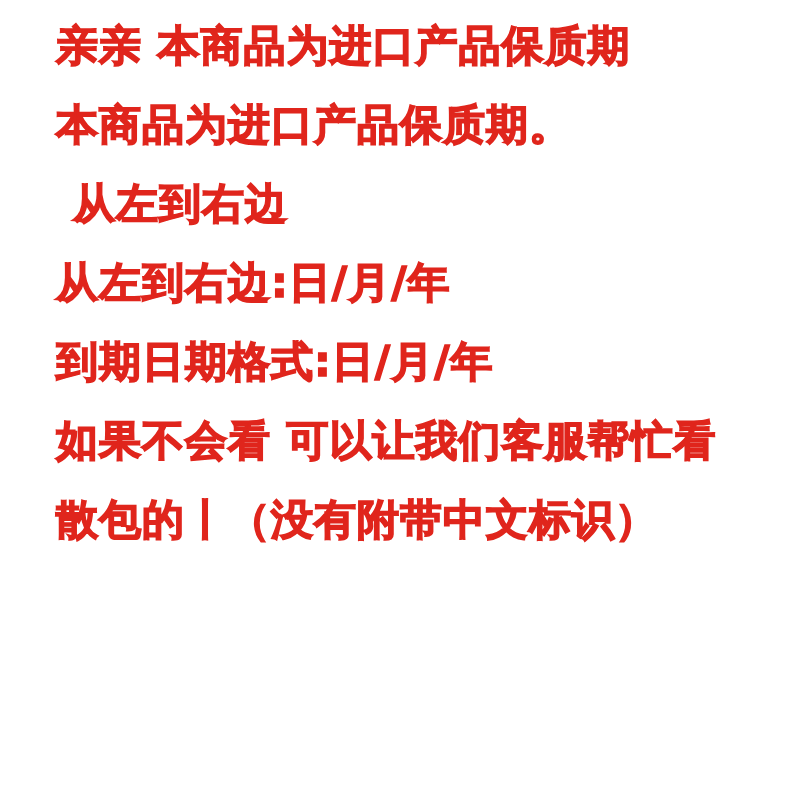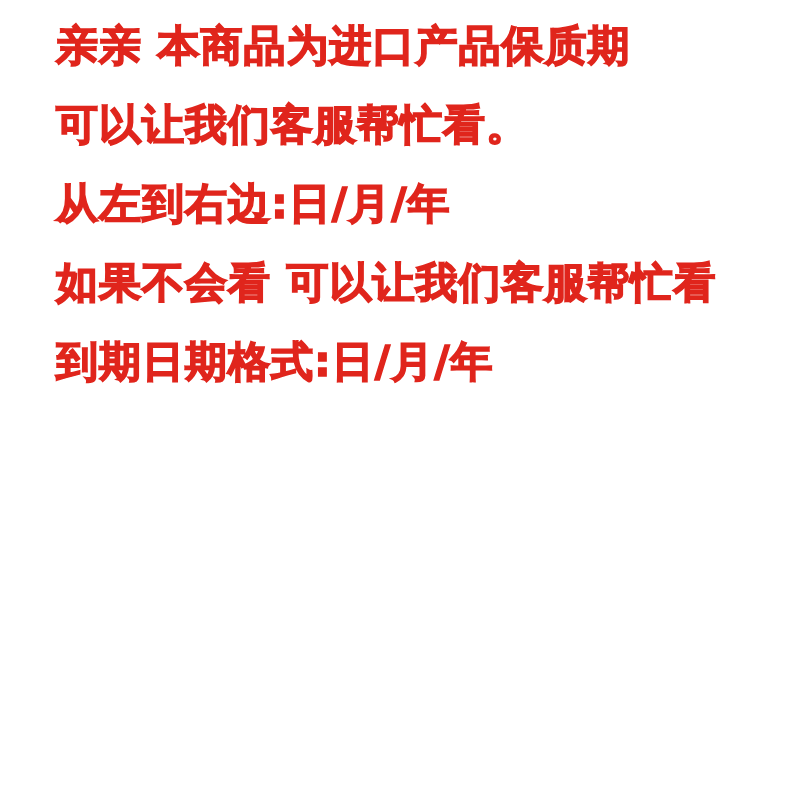--- a/index.html
+++ b/index.html
@@ -36,17 +36,19 @@
   }
   .notice-line.indented {
     padding-left: 17px;
   }
 </style>
 </head>
 <body style="--bg: #ffffff; --fg: #e0251c;">
 
 <div class="notice">
   <div class="notice-line">亲亲 本商品为进口产品保质期</div>
-  <div class="notice-line">可以让我们客服帮忙看。</div>
+  <div class="notice-line">本商品为进口产品保质期。</div>
+  <div class="notice-line indented">从左到右边</div>
   <div class="notice-line">从左到右边:日/月/年</div>
+  <div class="notice-line">到期日期格式:日/月/年</div>
   <div class="notice-line">如果不会看 可以让我们客服帮忙看</div>
-  <div class="notice-line">到期日期格式:日/月/年</div>
+  <div class="notice-line">散包的丨（没有附带中文标识）</div>
 </div>
 
 </body></html>

